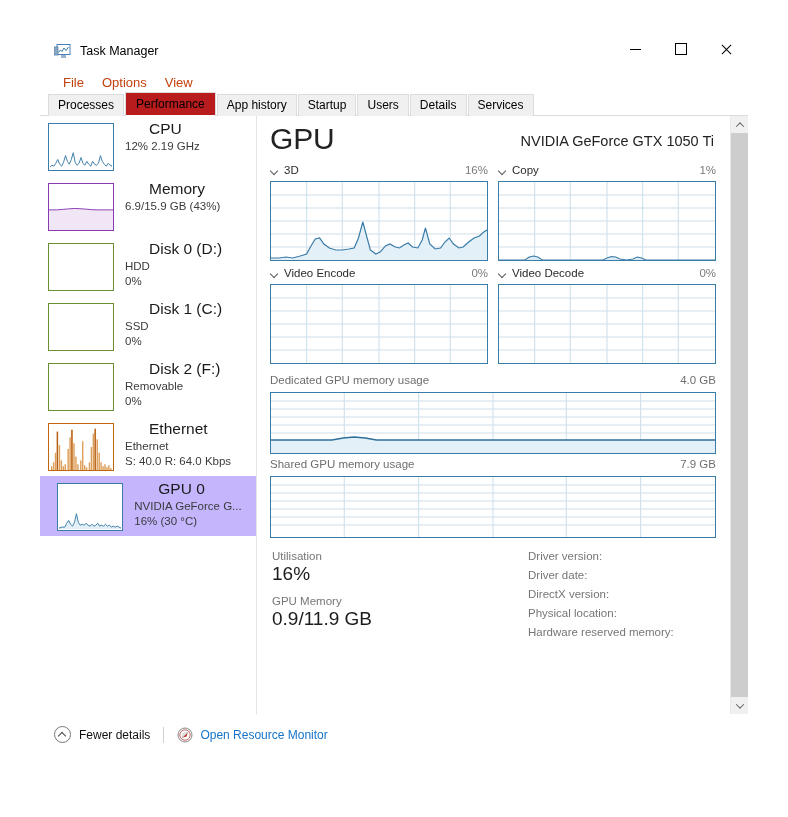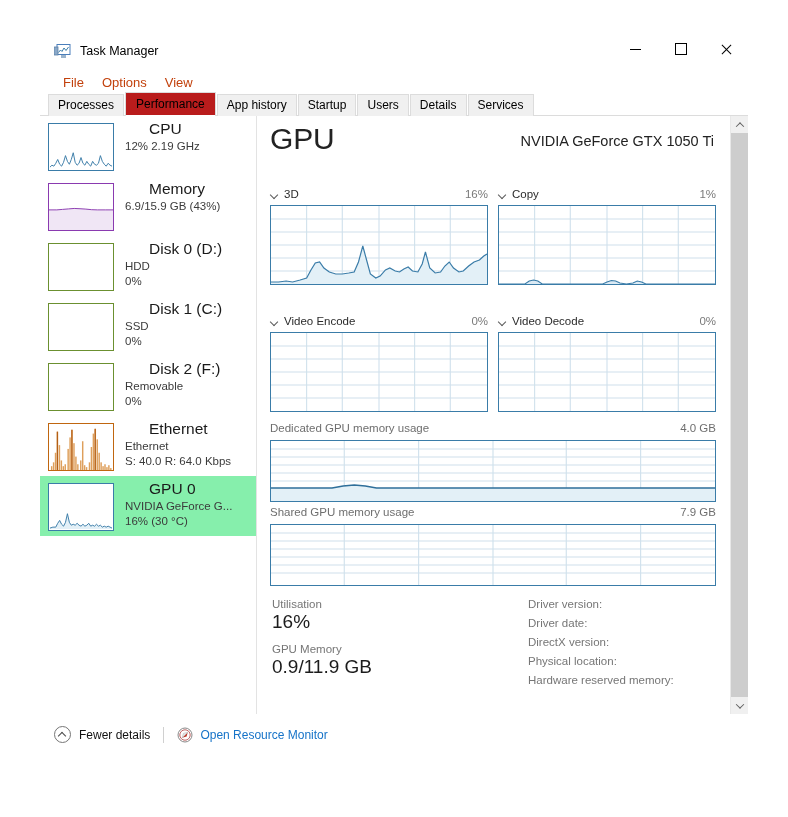--- a/index.html
+++ b/index.html
@@ -47,38 +47,38 @@
   .sidebar{position:absolute;left:0;top:0;width:217px;height:100%;
            background:#fff;overflow:hidden;}
   .sidebar:after{content:"";position:absolute;right:0;top:0;bottom:0;width:1px;
                  background:#e3e3e3;}
   .pane{position:absolute;left:218px;right:20px;top:0;bottom:0;
         background:#fff;overflow:hidden;}
 
   
   .side-item{position:relative;display:flex;align-items:flex-start;
              height:60px;padding:5px 6px 0 8px;cursor:default;box-sizing:border-box;}
-  .side-item.selected{background:#86efac;}
+  .side-item.selected{background:#c4b5fd;justify-content:center;}
   .thumb{width:66px;height:48px;box-sizing:border-box;background:#fff;
          position:relative;flex:0 0 auto;overflow:hidden;margin-top:2px;}
   .thumb svg{position:absolute;left:0;top:0;width:100%;height:100%;}
   .side-text{margin-left:11px;padding-top:0px;line-height:1.05;}
   .side-title{font-size:15.5px;color:#1a1a1a;font-weight:400;margin-left:24px;}
   .side-sub{font-size:11.5px;color:#3b3b3b;margin-top:3px;}
 
   
   .pane-inner{position:absolute;left:0;right:0;top:0;bottom:0;padding:8px 12px 0 12px;}
   .pane-head{position:relative;height:40px;}
   .pane-title{position:absolute;left:0;top:-2px;font-size:30px;color:#222;
               font-weight:400;letter-spacing:-0.2px;}
   .pane-sub{position:absolute;right:2px;top:9px;font-size:14.5px;color:#222;}
 
   .minirow{display:flex;gap:10px;}
   .minibox{flex:1;}
-  .mini-head{position:relative;height:17px;font-size:11.5px;color:#2b2b2b;margin-top:24px;}
+  .mini-head{position:relative;height:17px;font-size:11.5px;color:#2b2b2b;}
   .chev{display:inline-block;width:9px;height:9px;position:relative;
         margin-right:5px;vertical-align:-1px;}
   .chev:before{content:"";position:absolute;left:1px;top:2px;width:5px;height:5px;
       border-right:1.2px solid #5a5a5a;border-bottom:1.2px solid #5a5a5a;
       transform:rotate(45deg);}
   .mini-pct{position:absolute;right:0;top:0;font-size:11.5px;color:#7a7a7a;}
   .graph{position:relative;border:1px solid #3a7ca8;background:#fff;overflow:hidden;}
   .graph svg{position:absolute;left:0;top:0;width:100%;height:100%;display:block;}
   .g-small{height:78px;margin-bottom:6px;}
 

